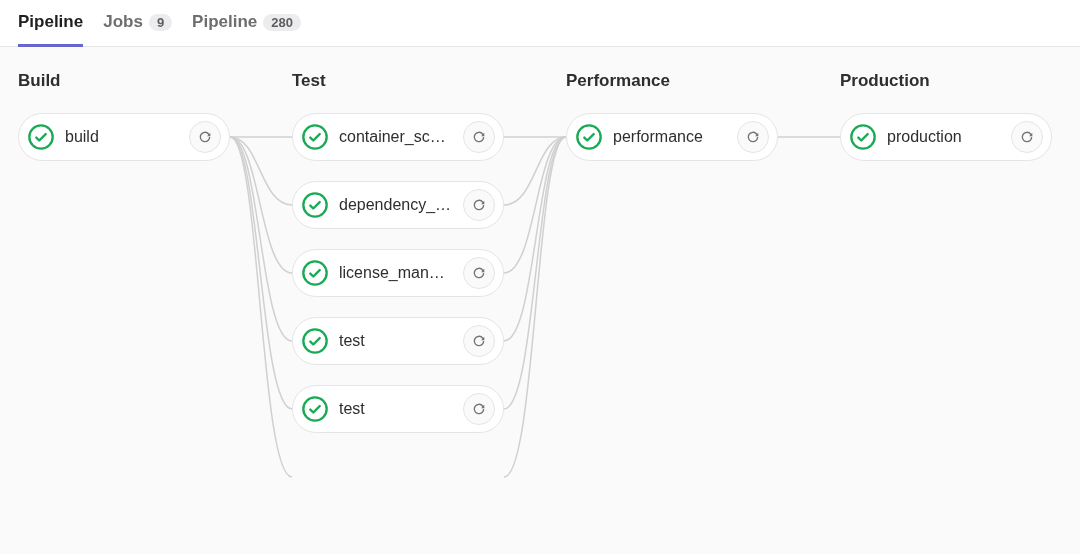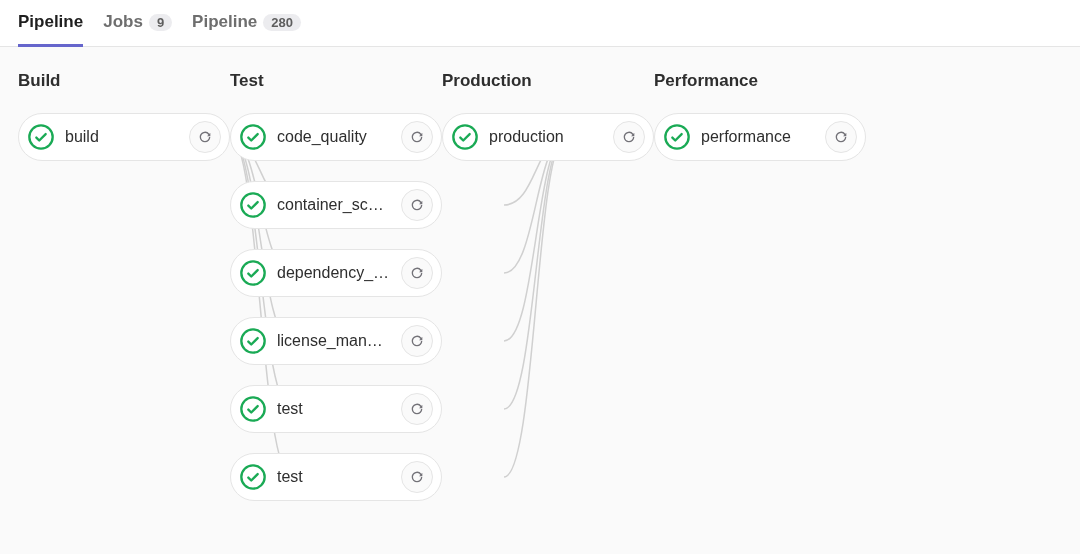--- a/index.html
+++ b/index.html
@@ -56,20 +56,21 @@
       padding: 24px 18px;
     }
     .svg-layer {
       position: absolute;
       top: 0; left: 0;
       pointer-events: none;
       z-index: 0;
     }
     .stages {
       display: flex;
+      gap: 62px;
       position: relative;
       z-index: 1;
     }
     .stage {
       width: 212px;
     }
     .stage-title {
       font-size: 17px;
       font-weight: 700;
       color: #2e2e2e;
@@ -177,32 +178,20 @@
     </div>
 
     <div class="stage">
       <div class="stage-title">Test</div>
       <div class="jobs">
         <div class="job">
           <svg class="status-icon" viewBox="0 0 24 24">
               <circle cx="12" cy="12" r="10" fill="none" stroke="#1aaa55" stroke-width="2"></circle>
               <path d="M8 12.5l2.5 2.5L16 9.5" fill="none" stroke="#1aaa55" stroke-width="2" stroke-linecap="round" stroke-linejoin="round"></path>
             </svg>
-          <span class="job-name">code_quality</span>
-          <span class="retry">
-              <svg viewBox="0 0 24 24">
-                <path d="M4 12a8 8 0 0 1 14.5-4.7L20 6v5h-5l2.1-2.1A6 6 0 1 0 18 12h2a8 8 0 1 1-16 0z" fill="#737278"></path>
-              </svg>
-            </span>
-        </div>
-        <div class="job">
-          <svg class="status-icon" viewBox="0 0 24 24">
-              <circle cx="12" cy="12" r="10" fill="none" stroke="#1aaa55" stroke-width="2"></circle>
-              <path d="M8 12.5l2.5 2.5L16 9.5" fill="none" stroke="#1aaa55" stroke-width="2" stroke-linecap="round" stroke-linejoin="round"></path>
-            </svg>
           <span class="job-name">container_scanning</span>
           <span class="retry">
               <svg viewBox="0 0 24 24">
                 <path d="M4 12a8 8 0 0 1 14.5-4.7L20 6v5h-5l2.1-2.1A6 6 0 1 0 18 12h2a8 8 0 1 1-16 0z" fill="#737278"></path>
               </svg>
             </span>
         </div>
         <div class="job">
           <svg class="status-icon" viewBox="0 0 24 24">
               <circle cx="12" cy="12" r="10" fill="none" stroke="#1aaa55" stroke-width="2"></circle>
@@ -248,48 +237,48 @@
           <span class="retry">
               <svg viewBox="0 0 24 24">
                 <path d="M4 12a8 8 0 0 1 14.5-4.7L20 6v5h-5l2.1-2.1A6 6 0 1 0 18 12h2a8 8 0 1 1-16 0z" fill="#737278"></path>
               </svg>
             </span>
         </div>
       </div>
     </div>
 
     <div class="stage">
+      <div class="stage-title">Performance</div>
+      <div class="jobs">
+        <div class="job">
+          <svg class="status-icon" viewBox="0 0 24 24">
+              <circle cx="12" cy="12" r="10" fill="none" stroke="#1aaa55" stroke-width="2"></circle>
+              <path d="M8 12.5l2.5 2.5L16 9.5" fill="none" stroke="#1aaa55" stroke-width="2" stroke-linecap="round" stroke-linejoin="round"></path>
+            </svg>
+          <span class="job-name">performance</span>
+          <span class="retry">
+              <svg viewBox="0 0 24 24">
+                <path d="M4 12a8 8 0 0 1 14.5-4.7L20 6v5h-5l2.1-2.1A6 6 0 1 0 18 12h2a8 8 0 1 1-16 0z" fill="#737278"></path>
+              </svg>
+            </span>
+        </div>
+      </div>
+    </div>
+
+    <div class="stage">
       <div class="stage-title">Production</div>
       <div class="jobs">
         <div class="job">
           <svg class="status-icon" viewBox="0 0 24 24">
               <circle cx="12" cy="12" r="10" fill="none" stroke="#1aaa55" stroke-width="2"></circle>
               <path d="M8 12.5l2.5 2.5L16 9.5" fill="none" stroke="#1aaa55" stroke-width="2" stroke-linecap="round" stroke-linejoin="round"></path>
             </svg>
           <span class="job-name">production</span>
           <span class="retry">
               <svg viewBox="0 0 24 24">
                 <path d="M4 12a8 8 0 0 1 14.5-4.7L20 6v5h-5l2.1-2.1A6 6 0 1 0 18 12h2a8 8 0 1 1-16 0z" fill="#737278"></path>
               </svg>
             </span>
         </div>
       </div>
     </div>
-
-    <div class="stage">
-      <div class="stage-title">Performance</div>
-      <div class="jobs">
-        <div class="job">
-          <svg class="status-icon" viewBox="0 0 24 24">
-              <circle cx="12" cy="12" r="10" fill="none" stroke="#1aaa55" stroke-width="2"></circle>
-              <path d="M8 12.5l2.5 2.5L16 9.5" fill="none" stroke="#1aaa55" stroke-width="2" stroke-linecap="round" stroke-linejoin="round"></path>
-            </svg>
-          <span class="job-name">performance</span>
-          <span class="retry">
-              <svg viewBox="0 0 24 24">
-                <path d="M4 12a8 8 0 0 1 14.5-4.7L20 6v5h-5l2.1-2.1A6 6 0 1 0 18 12h2a8 8 0 1 1-16 0z" fill="#737278"></path>
-              </svg>
-            </span>
-        </div>
-      </div>
-    </div>
   </div>
 </div>
 
 </body></html>

